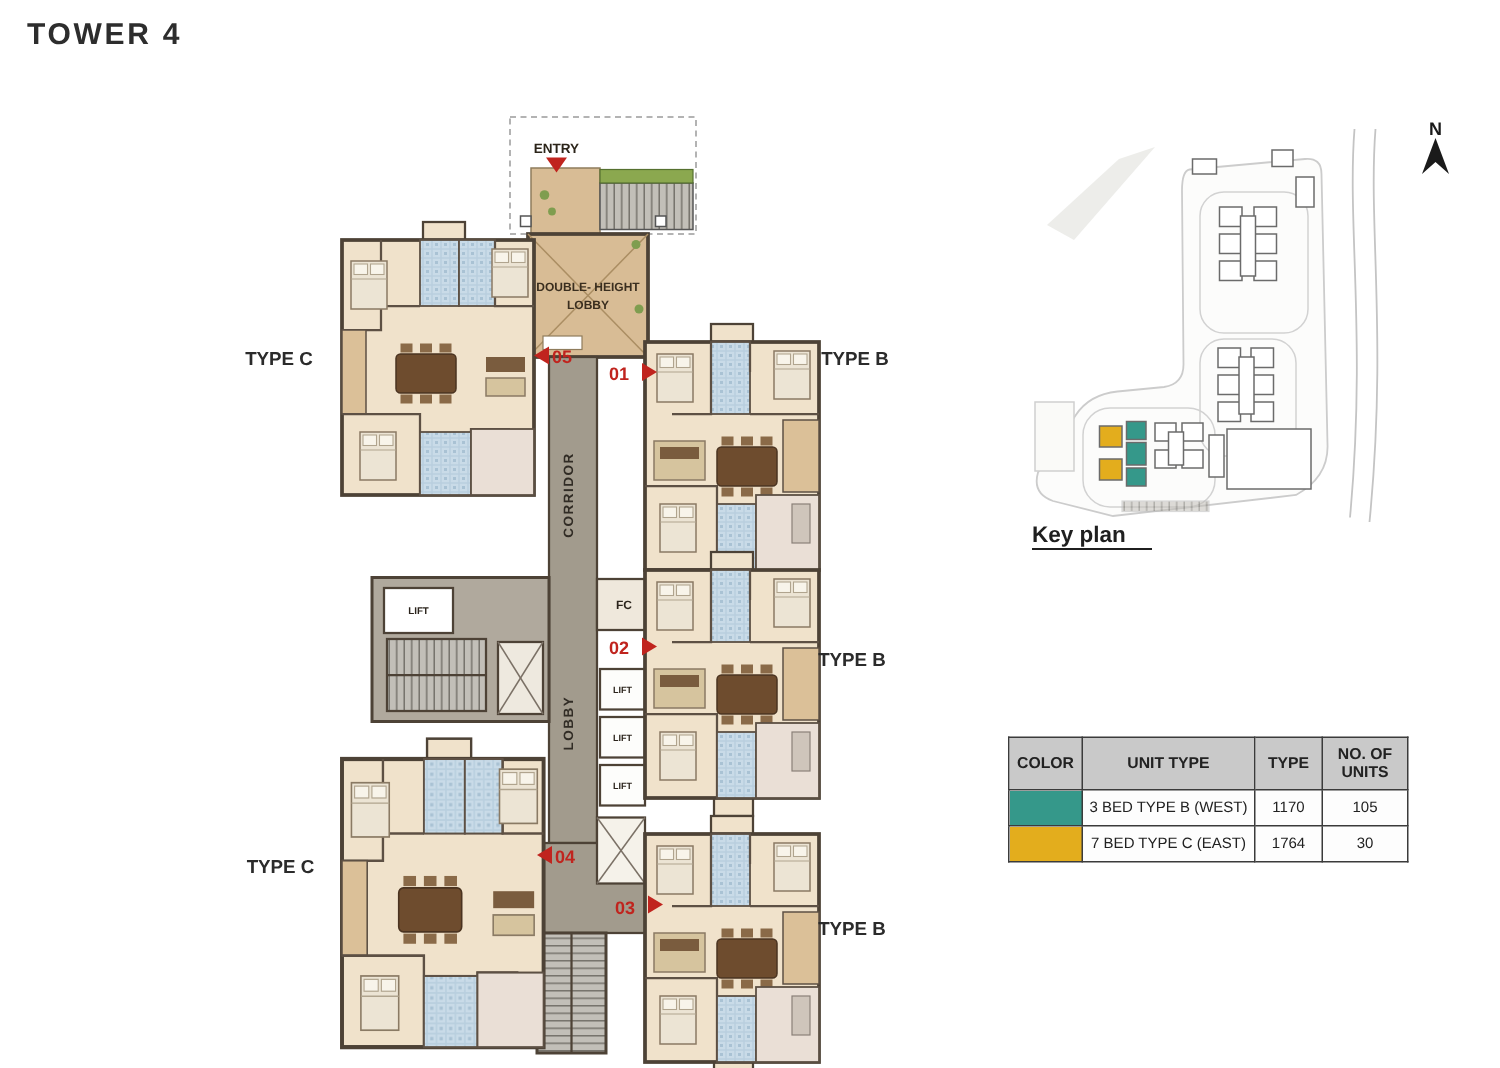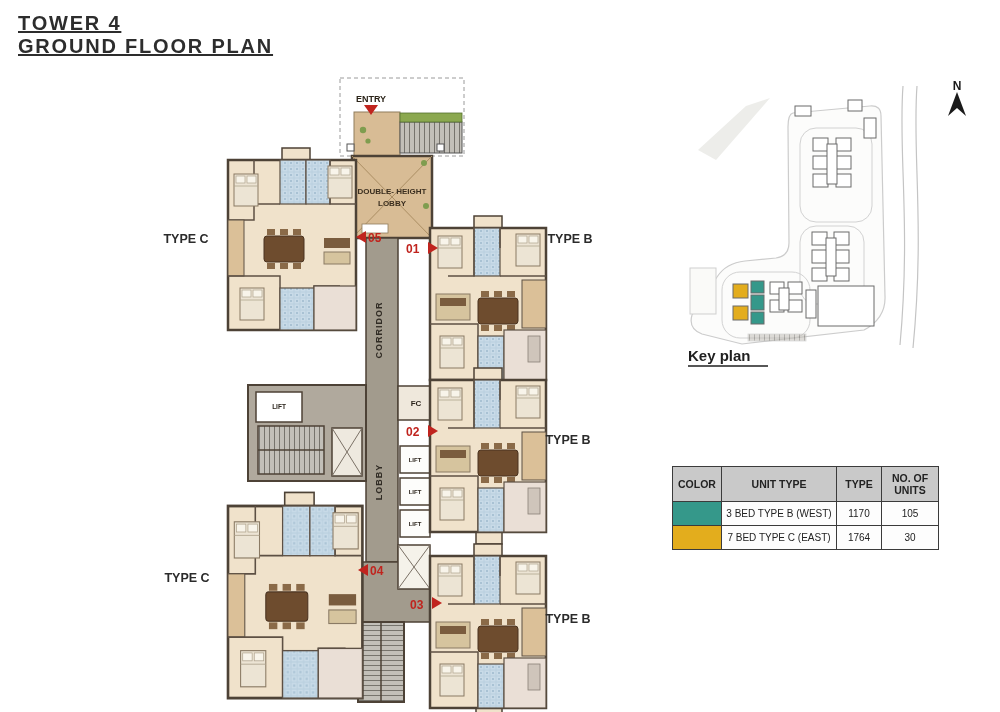--- a/index.html
+++ b/index.html
@@ -3,41 +3,40 @@
 <meta charset="utf-8">
 <style>
   html,body{margin:0;padding:0;}
   body{
     width:1000px;height:712px;position:relative;overflow:hidden;
     background:#ffffff;font-family:"Liberation Sans",sans-serif;
   }
   .title{
     position:absolute;left:18px;top:12px;
     font-weight:700;font-size:20px;letter-spacing:1.8px;
-    color:#2d2d2d;line-height:23px;text-decoration:underline;
+    color:#2d2d2d;line-height:23px;
   }
   svg{position:absolute;left:0;top:0;}
   svg text{font-family:"Liberation Sans",sans-serif;}
   .legend{
-    position:absolute;left:672px;top:466px;
+    position:absolute;left:672px;top:491px;
     border-collapse:collapse;table-layout:fixed;
   }
   .legend th,.legend td{
     border:1.6px solid #3b3b3b;text-align:center;vertical-align:middle;
     font-family:"Liberation Sans",sans-serif;color:#222;overflow:hidden;
   }
   .legend th{background:#c9c9c9;font-size:10.5px;font-weight:700;height:34px;padding:0 2px;line-height:1.15;}
   .legend td{font-size:10px;height:23px;background:#fdfdfd;padding:0 2px;}
 </style>
 </head>
 <body>
 
 <div class="title">
   <div>TOWER 4</div>
-  <div>GROUND FLOOR PLAN</div>
 </div>
 
 <svg width="1000" height="712" viewBox="0 0 1000 712">
   <defs>
     <pattern id="tileP" width="6" height="6" patternUnits="userSpaceOnUse">
       <rect width="6" height="6" fill="#b9cfdf"></rect>
       <rect x="0.5" y="0.5" width="5" height="5" fill="#c9dbe8"></rect>
       <rect x="2" y="2" width="2" height="2" fill="#a9c2d4"></rect>
     </pattern>
     <pattern id="stepsP" width="8" height="5" patternUnits="userSpaceOnUse">

